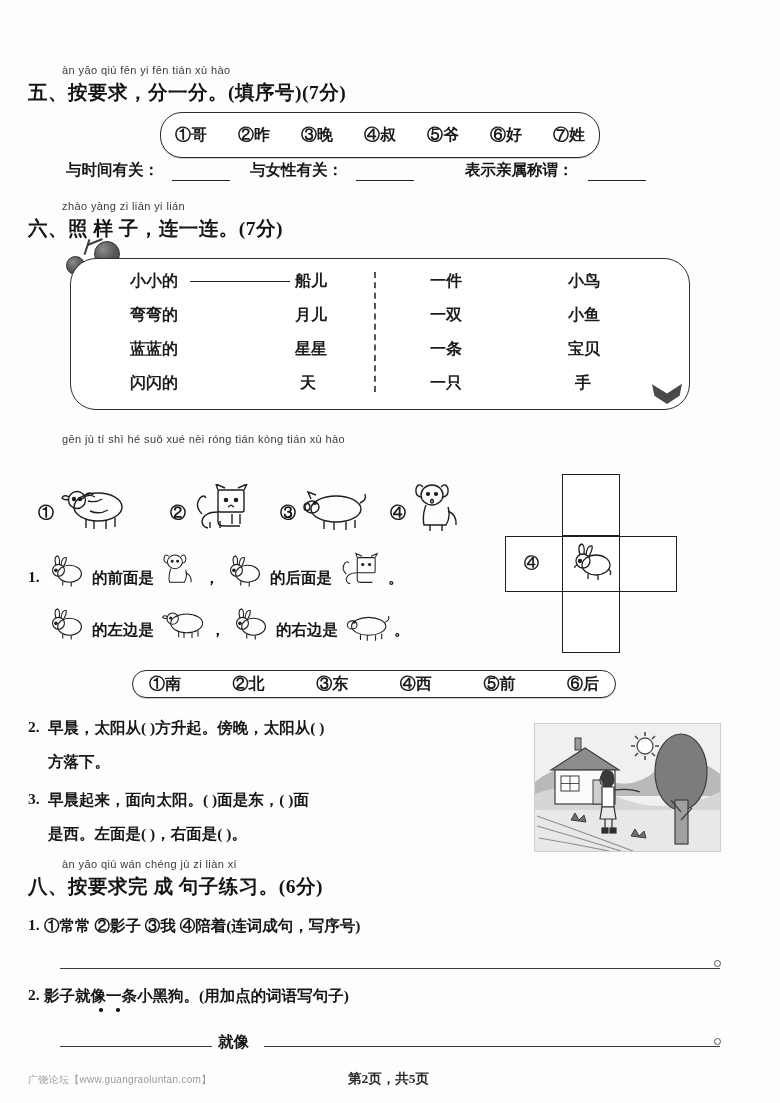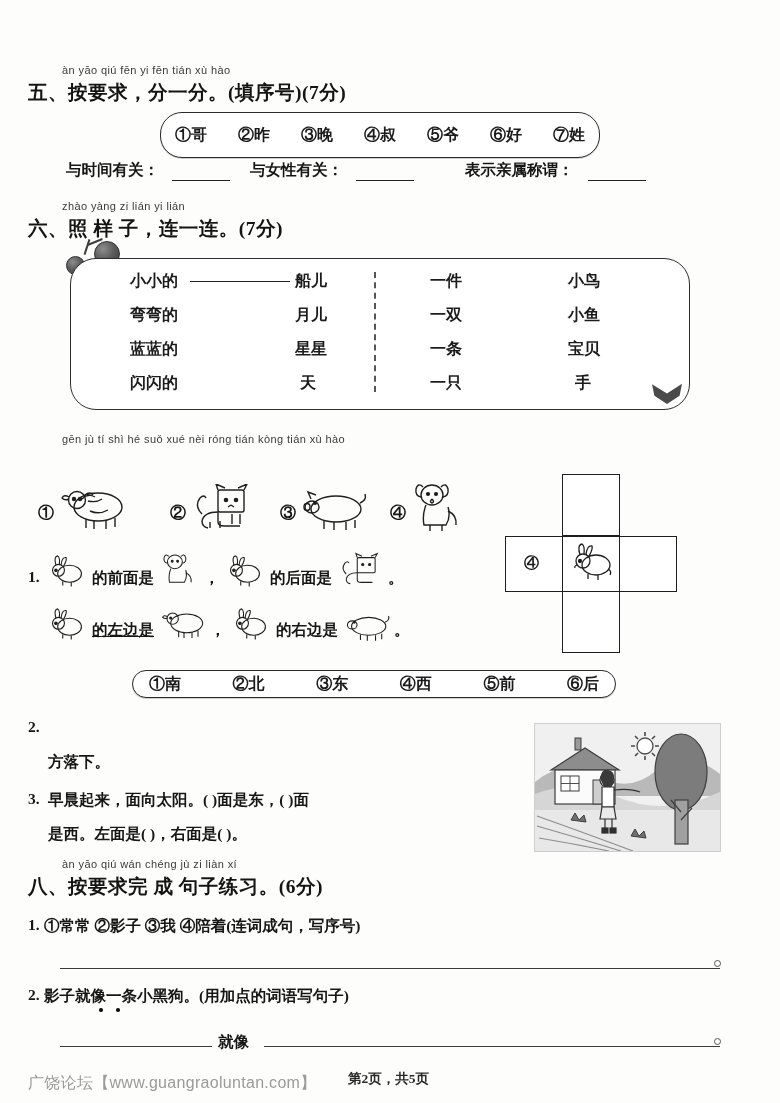--- a/index.html
+++ b/index.html
@@ -90,21 +90,21 @@
     position:absolute;border:1px solid #cfcfcf;overflow:hidden;background:#f3f3f3;
   }
 
   
   .emph-dot{
     position:absolute;width:3.5px;height:3.5px;border-radius:50%;background:#111;
   }
 
   
   .footer-wm{
-    position:absolute;font-size:16px;color:#9a9a9a;letter-spacing:.3px;
+    position:absolute;font-size:10px;color:#9a9a9a;letter-spacing:.3px;
     font-family:"Liberation Sans","DejaVu Sans",sans-serif;white-space:nowrap;
   }
   .footer-pg{
     position:absolute;font-size:13.5px;color:#2a2a2a;font-weight:600;
     font-family:"Liberation Serif","DejaVu Serif",serif;white-space:nowrap;
   }
   .icon-inline{display:inline-block;vertical-align:-6px;}
 </style>
 </head>
 <body>
@@ -297,21 +297,21 @@
   <svg style="position:absolute;left:48px;top:608px;" width="38" height="34" viewBox="0 0 42 40">
     <g fill="none" stroke="#1f1f1f" stroke-width="1.3">
       <ellipse cx="24" cy="22" rx="14" ry="10"></ellipse>
         <circle cx="11" cy="18" r="7"></circle>
       <path d="M8 12 q-3 -10 2 -11 q3 2 2 10"></path>
         <path d="M14 12 q1 -10 6 -9 q1 3 -3 10"></path>
       <circle cx="8" cy="18" r="1.5" fill="#1f1f1f"></circle>
         <path d="M16 31 l0 5 M26 32 l0 5"></path>
     </g>
   </svg>
-  <div class="body-text" style="left:92px;top:620px;text-decoration:underline;">的左边是</div>
+  <div class="body-text" style="left:92px;top:620px;">的左边是</div>
   <svg style="position:absolute;left:160px;top:608px;" width="48" height="32" viewBox="0 0 72 46">
     <g fill="none" stroke="#1f1f1f" stroke-width="1.6">
       <ellipse cx="40" cy="22" rx="24" ry="14"></ellipse>
         <circle cx="19" cy="15" r="8.5"></circle>
       <path d="M11 12 q-5 -3 -7 1 q3 3 7 1"></path>
       <circle cx="16" cy="14" r="1.5" fill="#1f1f1f"></circle>
       <path d="M28 34 l0 9 M36 35 l0 9 M48 35 l0 9 M57 33 l0 9"></path>
     </g>
   </svg>
   <div class="body-text" style="left:210px;top:620px;">，</div>
@@ -340,20 +340,21 @@
   <div class="pill" style="left:132px;top:670px;width:484px;height:28px;padding:0 16px;justify-content:space-between;">
     <span class="opt">①南</span>
     <span class="opt">②北</span>
     <span class="opt">③东</span>
     <span class="opt">④西</span>
     <span class="opt">⑤前</span>
     <span class="opt">⑥后</span>
   </div>
 
   <div class="body-text num-lbl" style="left:28px;top:718px;">2.</div>
+  <div class="body-text" style="left:48px;top:718px;">早晨，太阳从(          )方升起。傍晚，太阳从(          )</div>
   <div class="body-text" style="left:48px;top:752px;">方落下。</div>
 
   <div class="body-text num-lbl" style="left:28px;top:790px;">3.</div>
   <div class="body-text" style="left:48px;top:790px;">早晨起来，面向太阳。(          )面是东，(          )面</div>
   <div class="body-text" style="left:48px;top:824px;">是西。左面是(        )，右面是(        )。</div>
 
   <div class="scene" style="left:534px;top:723px;width:185px;height:127px;">
     <svg width="185" height="127" viewBox="0 0 185 127">
       <rect x="0" y="0" width="185" height="127" fill="#f0f0f0"></rect>
 

